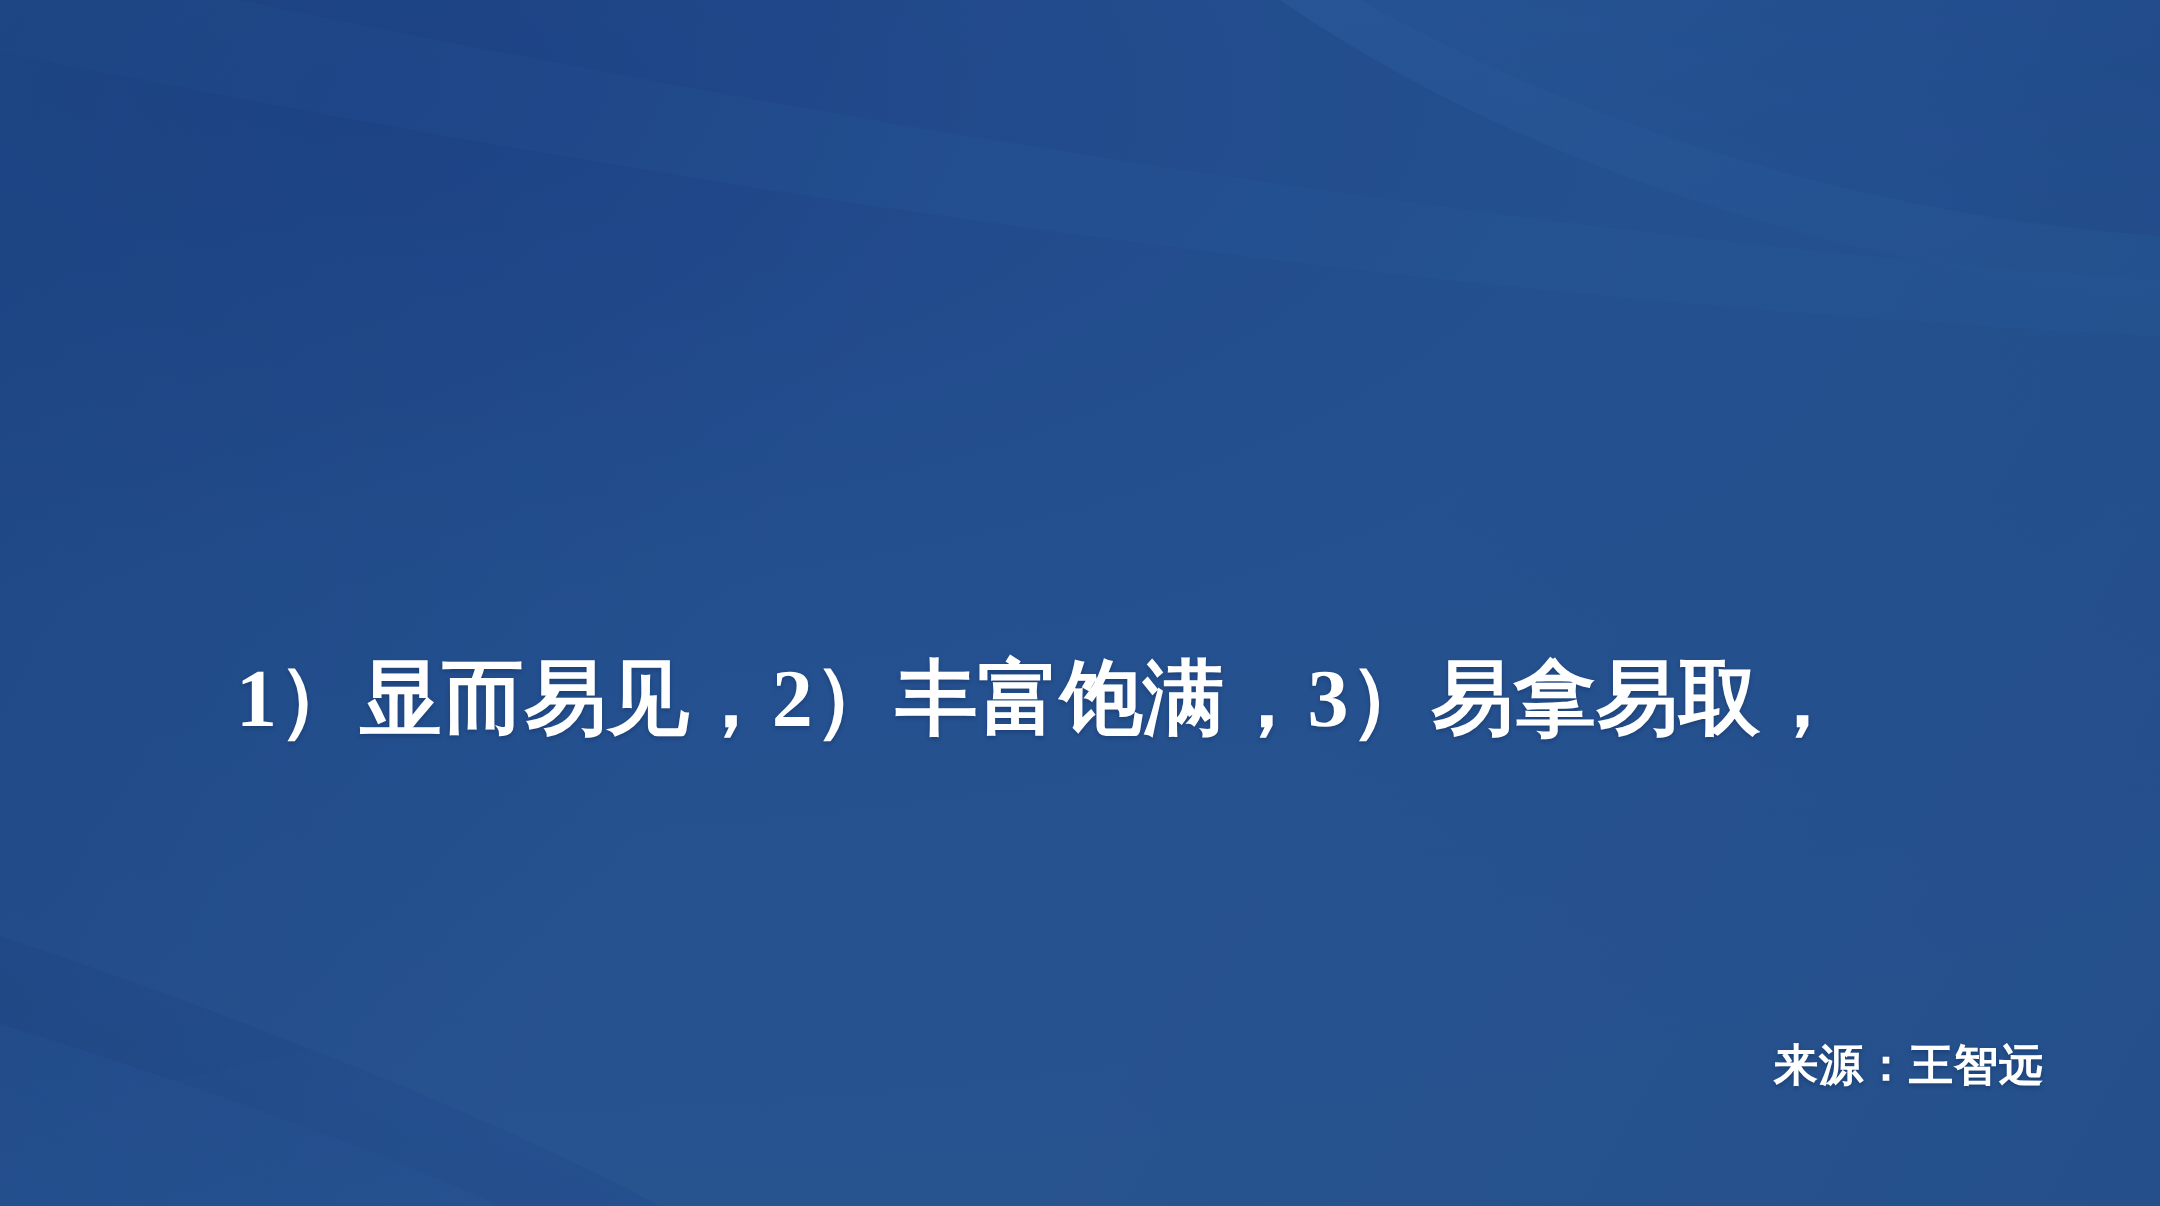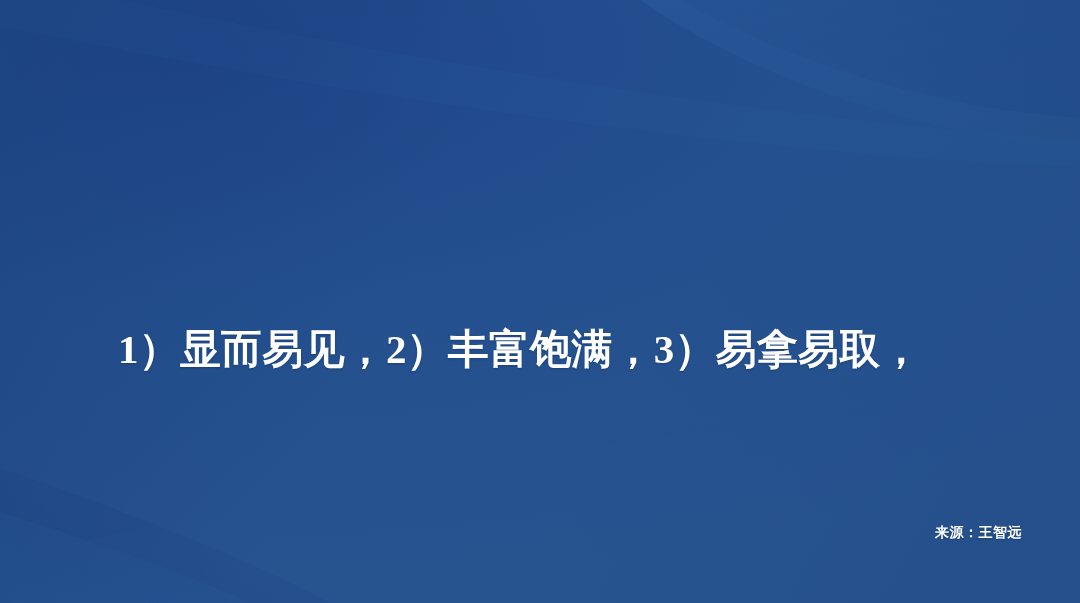--- a/index.html
+++ b/index.html
@@ -55,21 +55,21 @@
     white-space: pre-wrap;
   }
   .body-line { display: block; }
 
   
   .attribution {
     position: absolute;
     right: 58px;
     top: 518px;
     color: #ffffff;
-    font-size: 14px;
+    font-size: 22px;
     font-weight: 700;
     line-height: 30px;
     letter-spacing: .5px;
     text-shadow: 0 1px 2px rgba(9,30,66,.35);
   }
 </style>
 </head>
 <body>
 
 <div id="slide">

